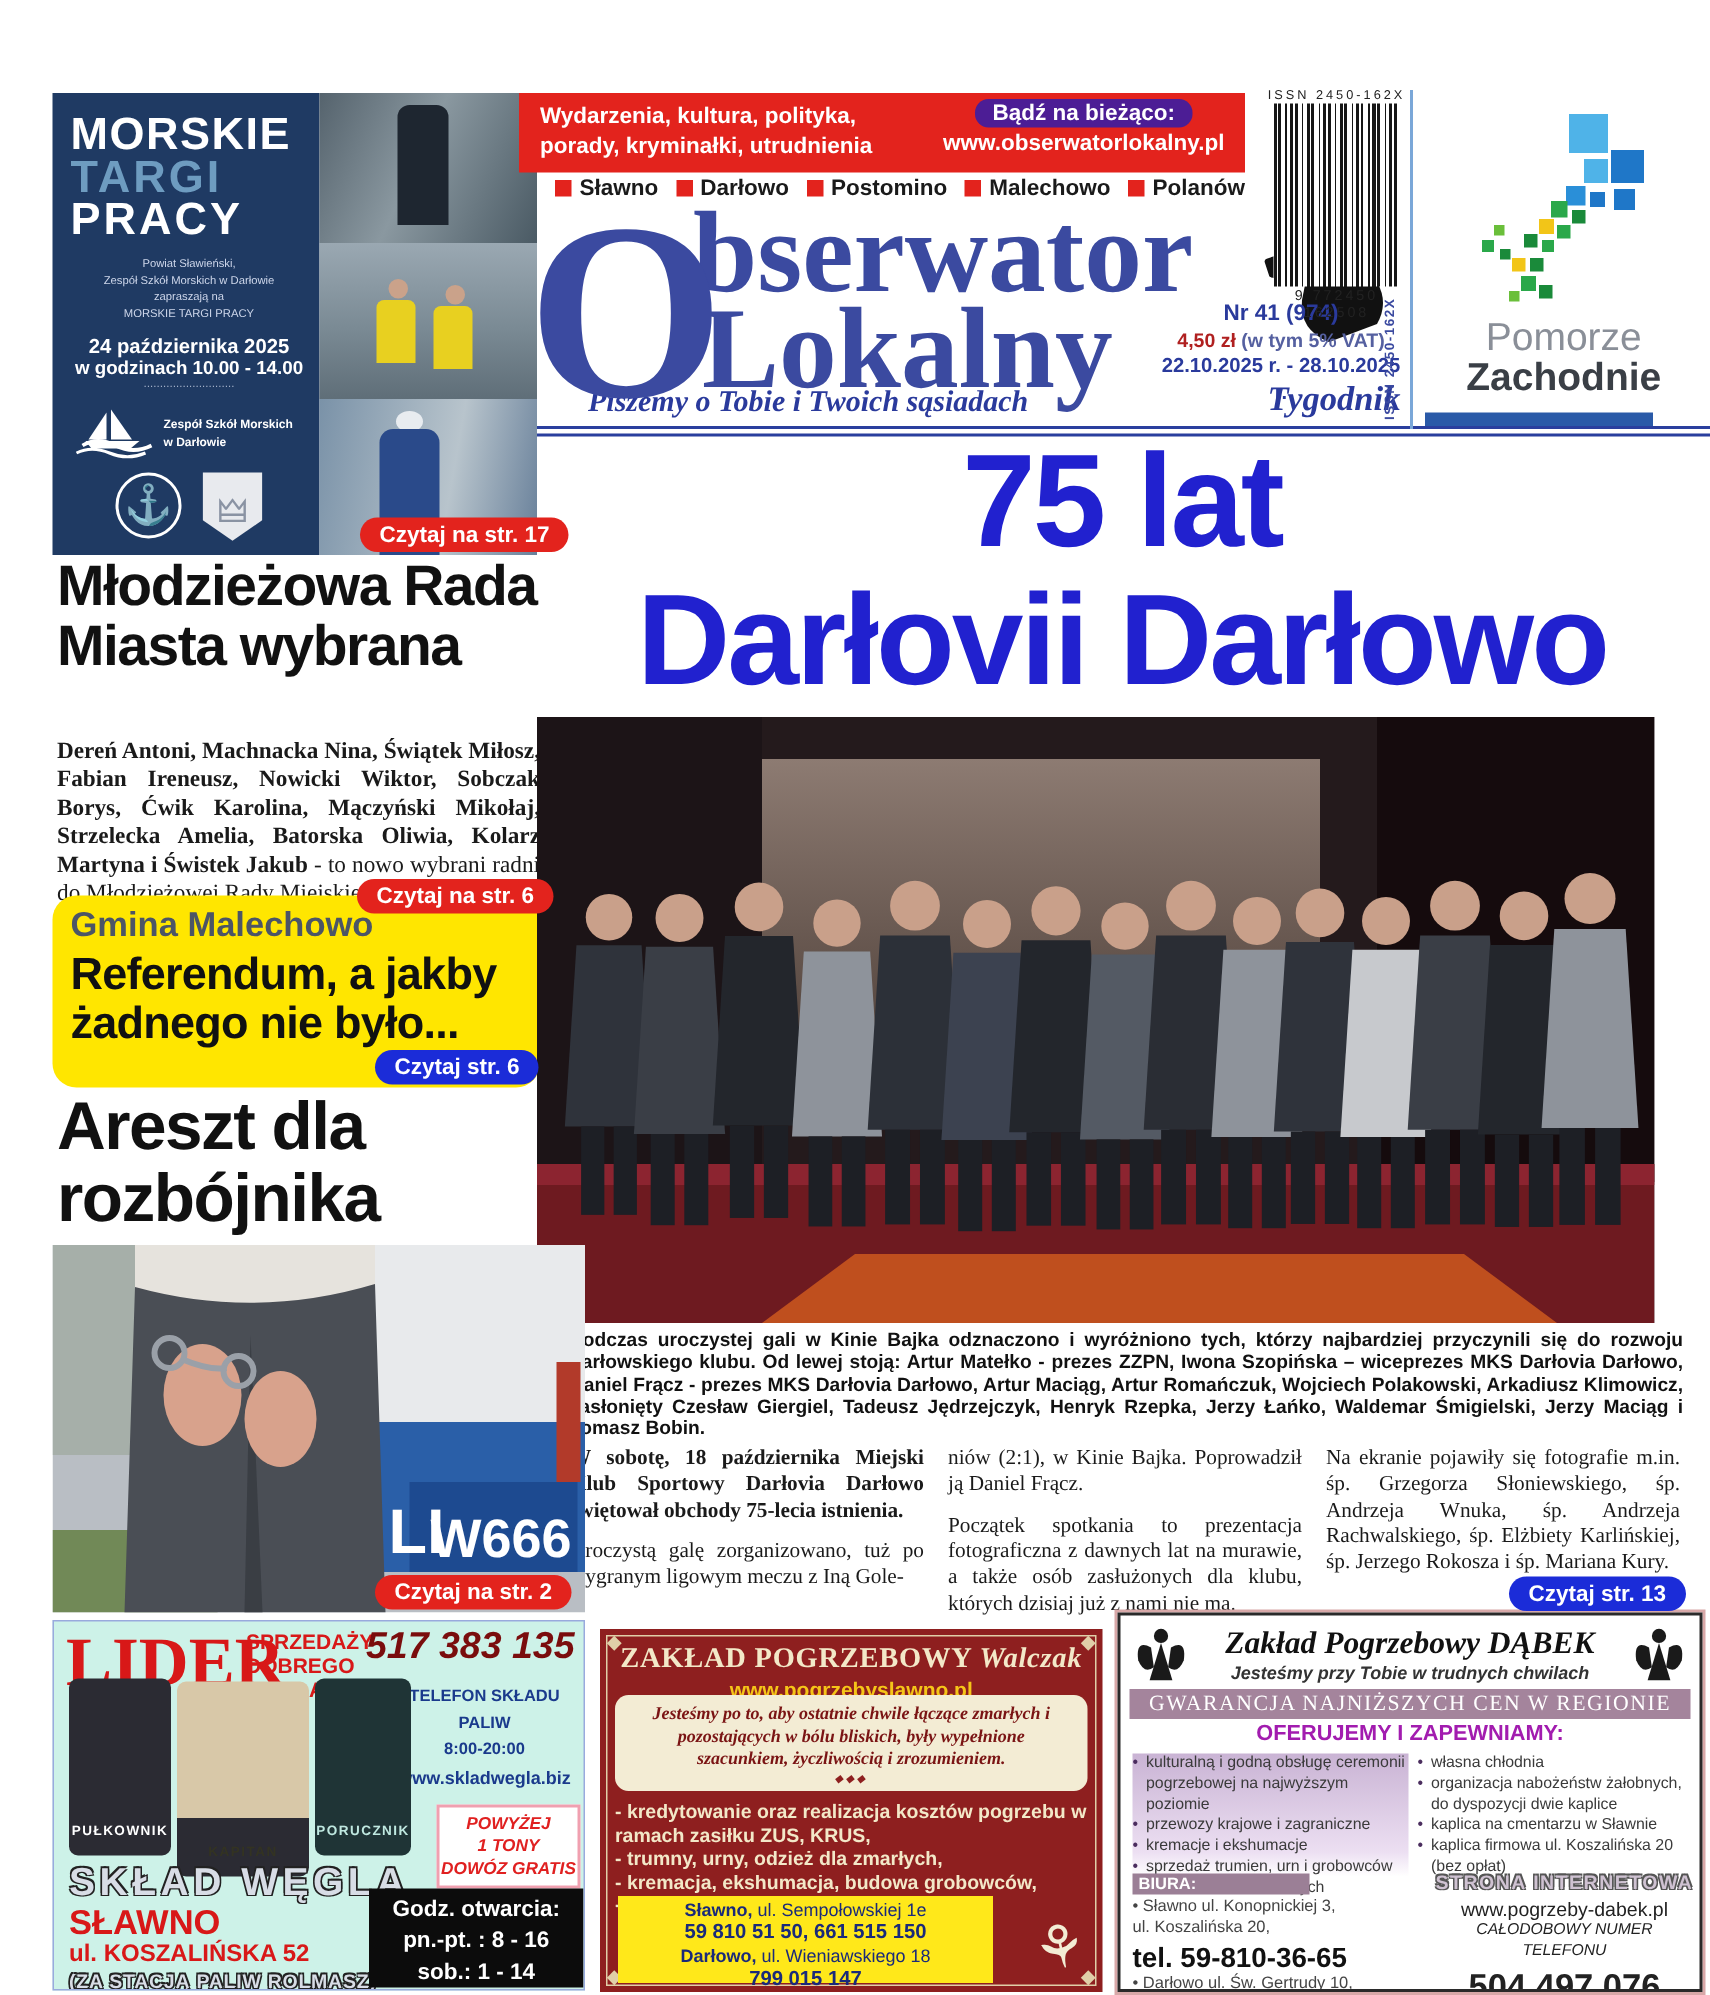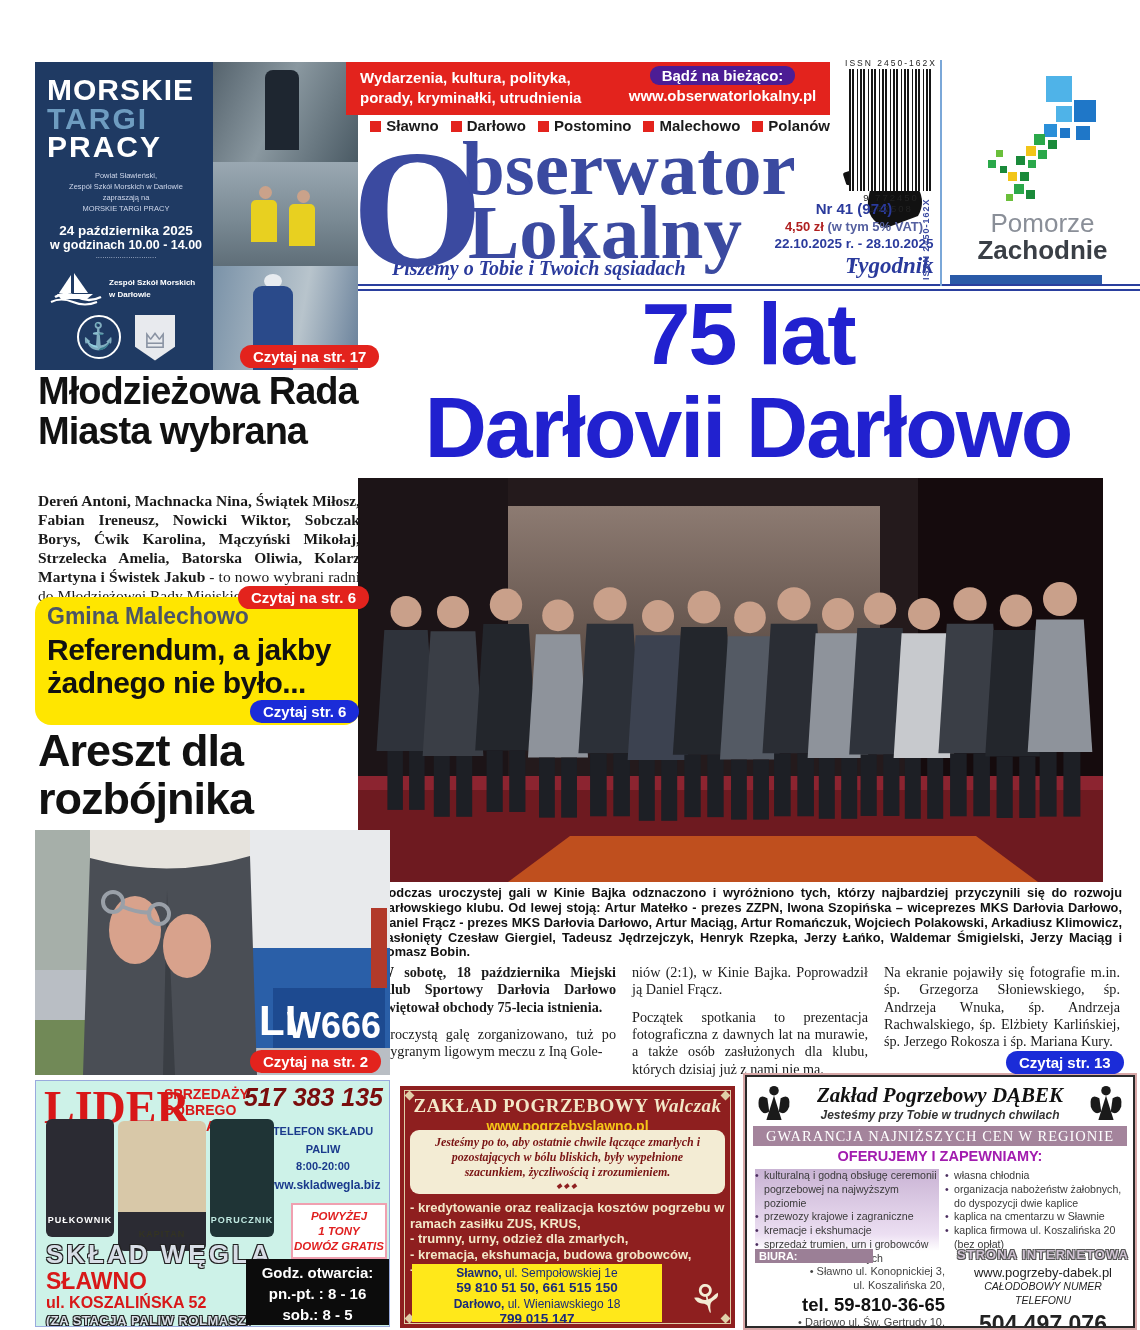--- a/index.html
+++ b/index.html
@@ -128,21 +128,21 @@
 .d-sub{text-align:center;font-style:italic;font-weight:700;font-size:12px;color:#333}
 .d-banner{margin:4px 6px 0;background:#a4849c;color:#fff;text-align:center;font-family:"Liberation Serif",serif;font-size:14.5px;letter-spacing:1px;line-height:20px}
 .d-offer-title{text-align:center;font-weight:800;font-size:14.5px;color:#a21caf;margin-top:2px}
 .d-cols{position:absolute;left:8px;top:92px;width:374px;height:82px;display:flex;gap:6px}
 .d-col{width:50%;font-size:10.6px;color:#3a3a3a;line-height:1.3}
 .d-col.hl{background:linear-gradient(#c9b3d4,#ecdff2 80%,#fff)}
 .d-col li{list-style:none;padding-left:9px;position:relative}
 .d-col li:before{content:"•";position:absolute;left:0;color:#4a2d5e}
 .d-biura{position:absolute;left:8px;top:172px;width:118px;background:#9b7f96;color:#fff;font-weight:700;font-size:11px;padding:0 4px;line-height:14px}
 .d-web-title{position:absolute;left:210px;top:170px;width:172px;text-align:center;font-size:13px;font-weight:800;letter-spacing:1px;color:#cfc2d2;text-shadow:1px 1px 0 #555,-1px -1px 0 #555,1px -1px 0 #555,-1px 1px 0 #555}
-.d-left{position:absolute;left:8px;top:188px;width:190px;text-align:right;font-size:11px;color:#444;line-height:1.25}
+.d-left{position:absolute;left:8px;top:188px;width:190px;text-align:left;font-size:11px;color:#444;line-height:1.25}
 .d-left .tel{font-size:18.5px;font-weight:800;color:#111}
 .d-right{position:absolute;left:210px;top:188px;width:172px;text-align:center;color:#222}
 .d-site{font-size:13px}
 .d-allday{font-style:italic;font-size:10.5px;line-height:1.3}
 .d-phone{font-size:23px;font-weight:800;margin-top:4px}
 </style>
 </head>
 <body>
 
 <div class="page">
@@ -379,21 +379,21 @@
       <div>1 TONY</div>
       <div>DOWÓZ GRATIS</div>
     </div>
     <div class="ld-name outline">SKŁAD WĘGLA</div>
     <div class="ld-city">SŁAWNO</div>
     <div class="ld-street">ul. KOSZALIŃSKA 52</div>
     <div class="ld-rolmasz outline">(ZA STACJĄ PALIW ROLMASZ)</div>
     <div class="ld-hours">
       <div>Godz. otwarcia:</div>
       <div>pn.-pt. : 8 - 16</div>
-      <div>sob.: 8 - 5</div>
+      <div>sob.: 1 - 14</div>
     </div>
   </div>
 
   <div class="abs walczak">
     <div class="w-inner"></div>
     <div class="w-dia" style="left:6px;top:6px"></div>
     <div class="w-dia" style="right:6px;top:6px"></div>
     <div class="w-dia" style="left:6px;bottom:6px"></div>
     <div class="w-dia" style="right:6px;bottom:6px"></div>
     <div class="w-title"><span>ZAKŁAD POGRZEBOWY</span> <span class="it">Walczak</span></div>

